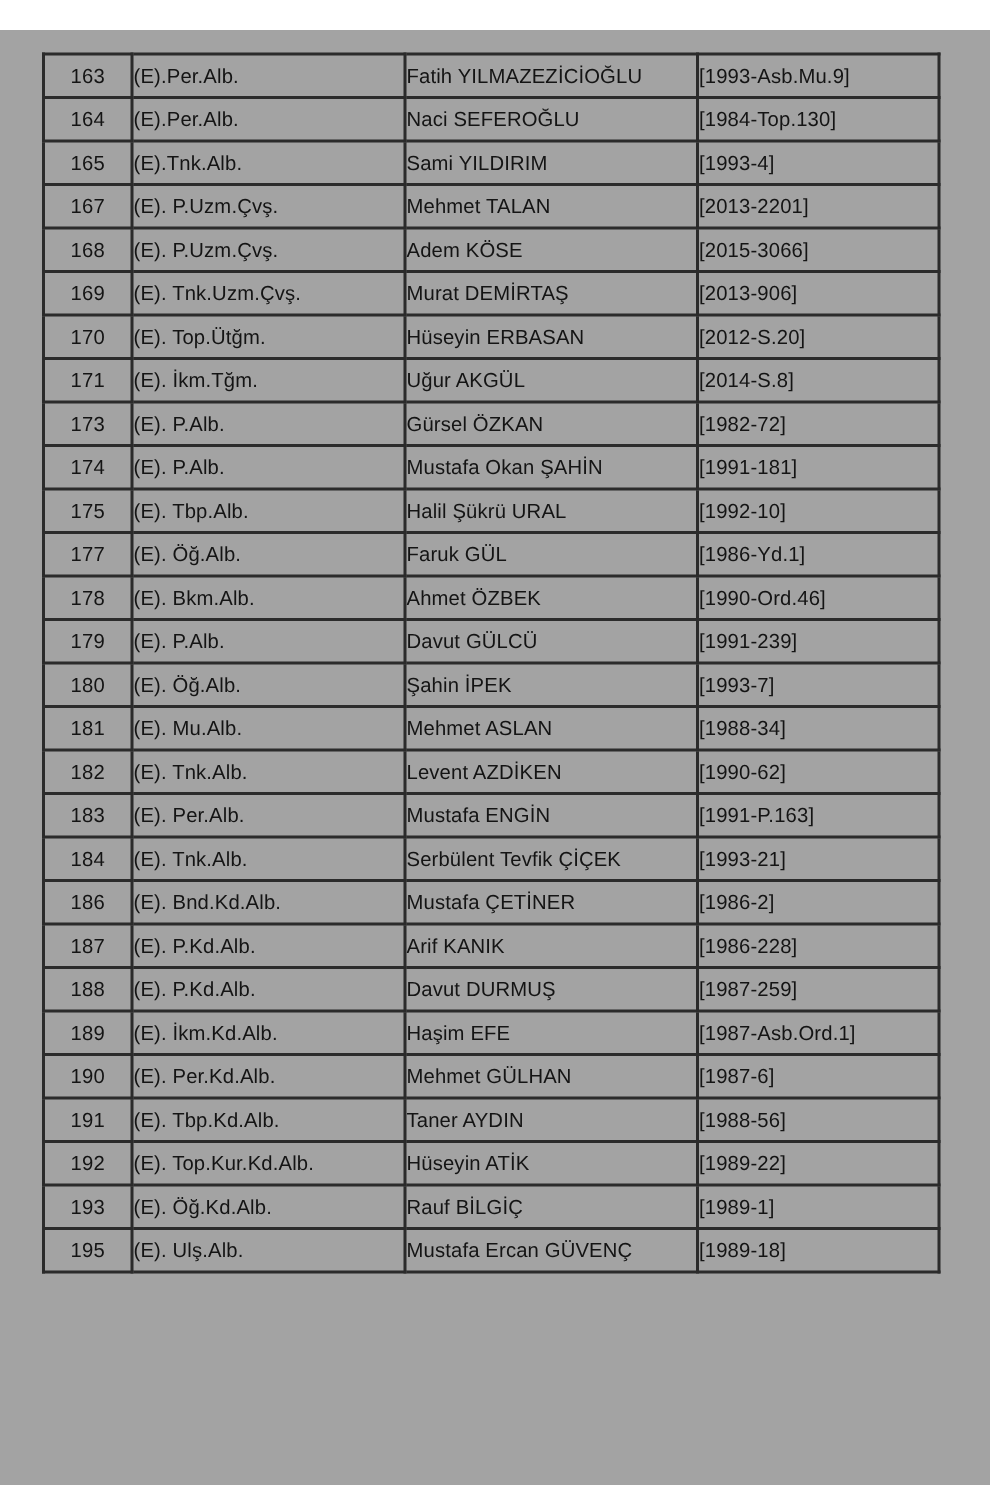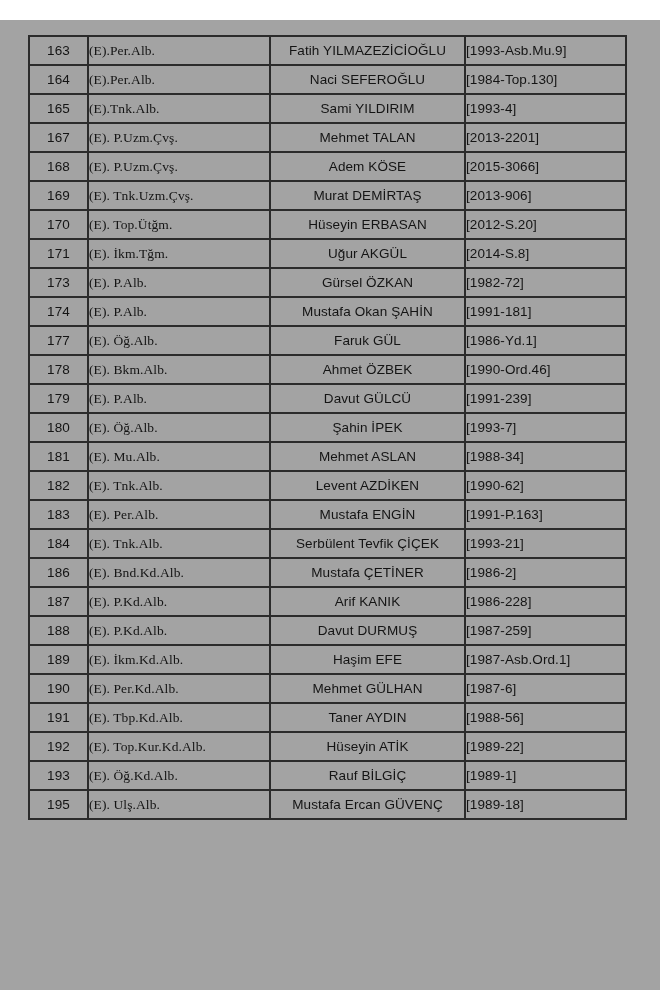--- a/index.html
+++ b/index.html
@@ -29,22 +29,22 @@
     height: 27px;
     font-size: 13.5px;
     color: #141414;
     padding: 0;
     vertical-align: middle;
     white-space: nowrap;
     overflow: hidden;
     letter-spacing: 0.1px;
   }
   td.c-no   { width: 57px;  text-align: center; }
-  td.c-rank { width: 180px; padding-left: 7px; font-family: Liberation Serif, serif; }
-  td.c-name { width: 193px; padding-left: 6px; text-align: center; }
+  td.c-rank { width: 180px; padding-left: 7px; }
+  td.c-name { width: 193px; padding-left: 6px; }
   td.c-code { width: 159px; padding-left: 8px; }
 </style>
 </head>
 <body>
 
 <div class="page">
   <table class="roster">
     <tbody id="rows-body">
   <tr>
     <td class="c-no">163</td>
@@ -111,20 +111,26 @@
     <td class="c-code">[1982-72]</td>
   </tr>
 
   <tr>
     <td class="c-no">174</td>
     <td class="c-rank">(E). P.Alb.</td>
     <td class="c-name">Mustafa Okan ŞAHİN</td>
     <td class="c-code">[1991-181]</td>
   </tr>
 
+  <tr>
+    <td class="c-no">175</td>
+    <td class="c-rank">(E). Tbp.Alb.</td>
+    <td class="c-name">Halil Şükrü URAL</td>
+    <td class="c-code">[1992-10]</td>
+  </tr>
 
 
   <tr>
     <td class="c-no">177</td>
     <td class="c-rank">(E). Öğ.Alb.</td>
     <td class="c-name">Faruk GÜL</td>
     <td class="c-code">[1986-Yd.1]</td>
   </tr>
 
   <tr>

